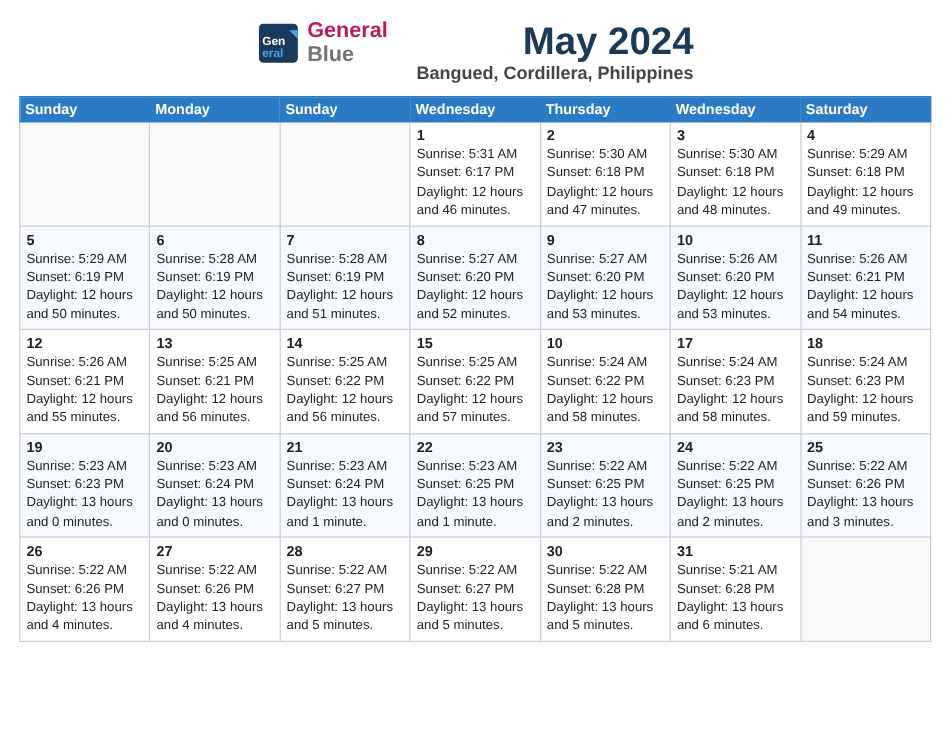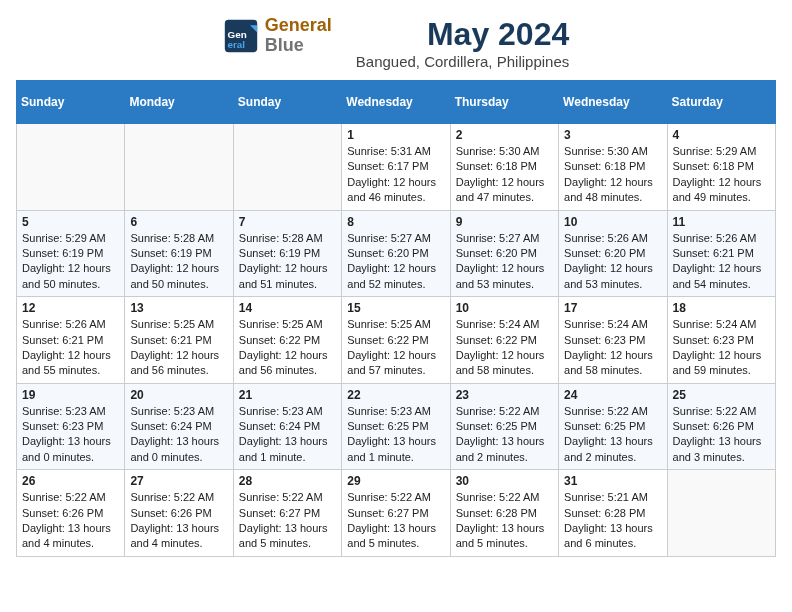--- a/index.html
+++ b/index.html
@@ -21,49 +21,49 @@
       align-items: center;
       gap: 6px;
     }
     .logo-text {
       font-size: 18px;
       font-weight: bold;
       color: #1a3a5c;
       line-height: 1.1;
     }
     .logo-text span {
-      color: #a16207;
+      color: #be185d;
     }
     .logo-icon {
       width: 36px;
       height: 36px;
     }
     .title-area {
       text-align: right;
       margin-left: 24px;
     }
     .title-area h1 {
       font-size: 32px;
       font-weight: bold;
       color: #1a3a5c;
     }
     .title-area h2 {
       font-size: 15px;
       color: #444;
-      font-weight: normal;
+      font-weight: bold;
     }
     table {
       width: 100%;
       border-collapse: collapse;
       font-size: 11px;
     }
     thead tr th {
       background: #2a7bc4;
       color: #fff;
-      padding: 14px 4px;
+      padding: 3px 4px;
       text-align: left;
       font-size: 12px;
       font-weight: bold;
       border: 1px solid #2a7bc4;
     }
     tbody tr td {
       border: 1px solid #ccc;
       padding: 4px 5px;
       vertical-align: top;
       min-height: 70px;

